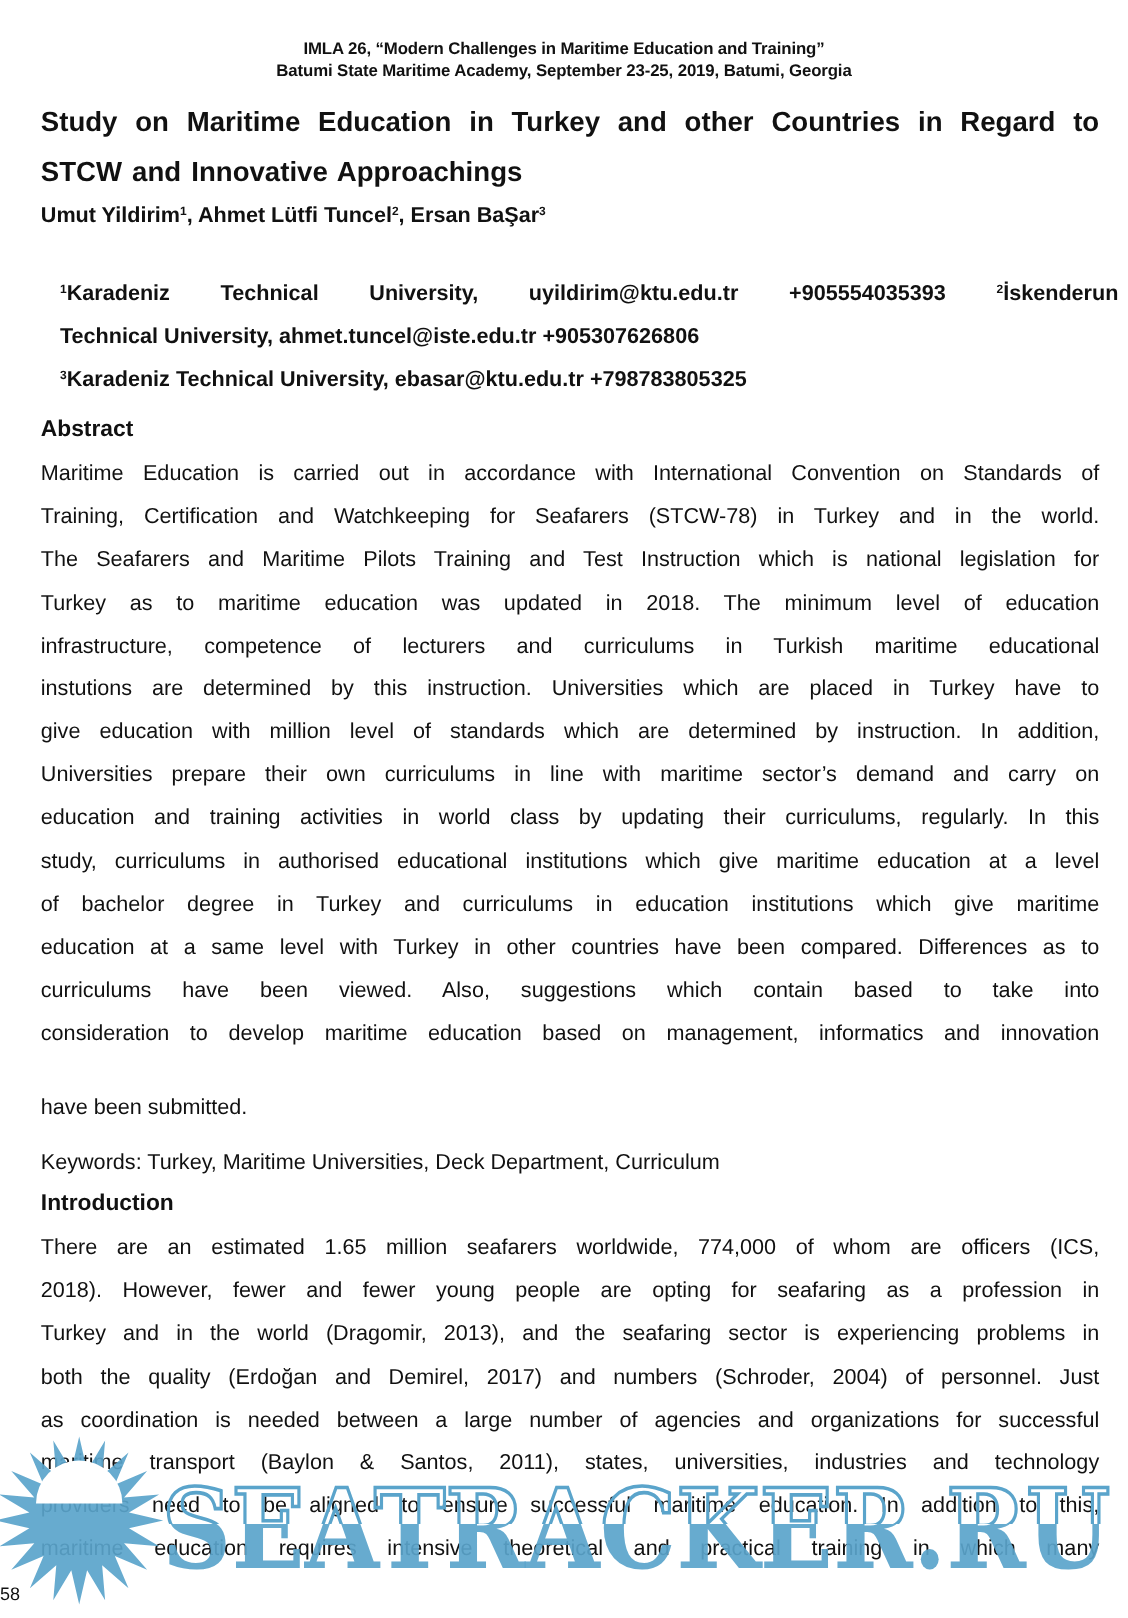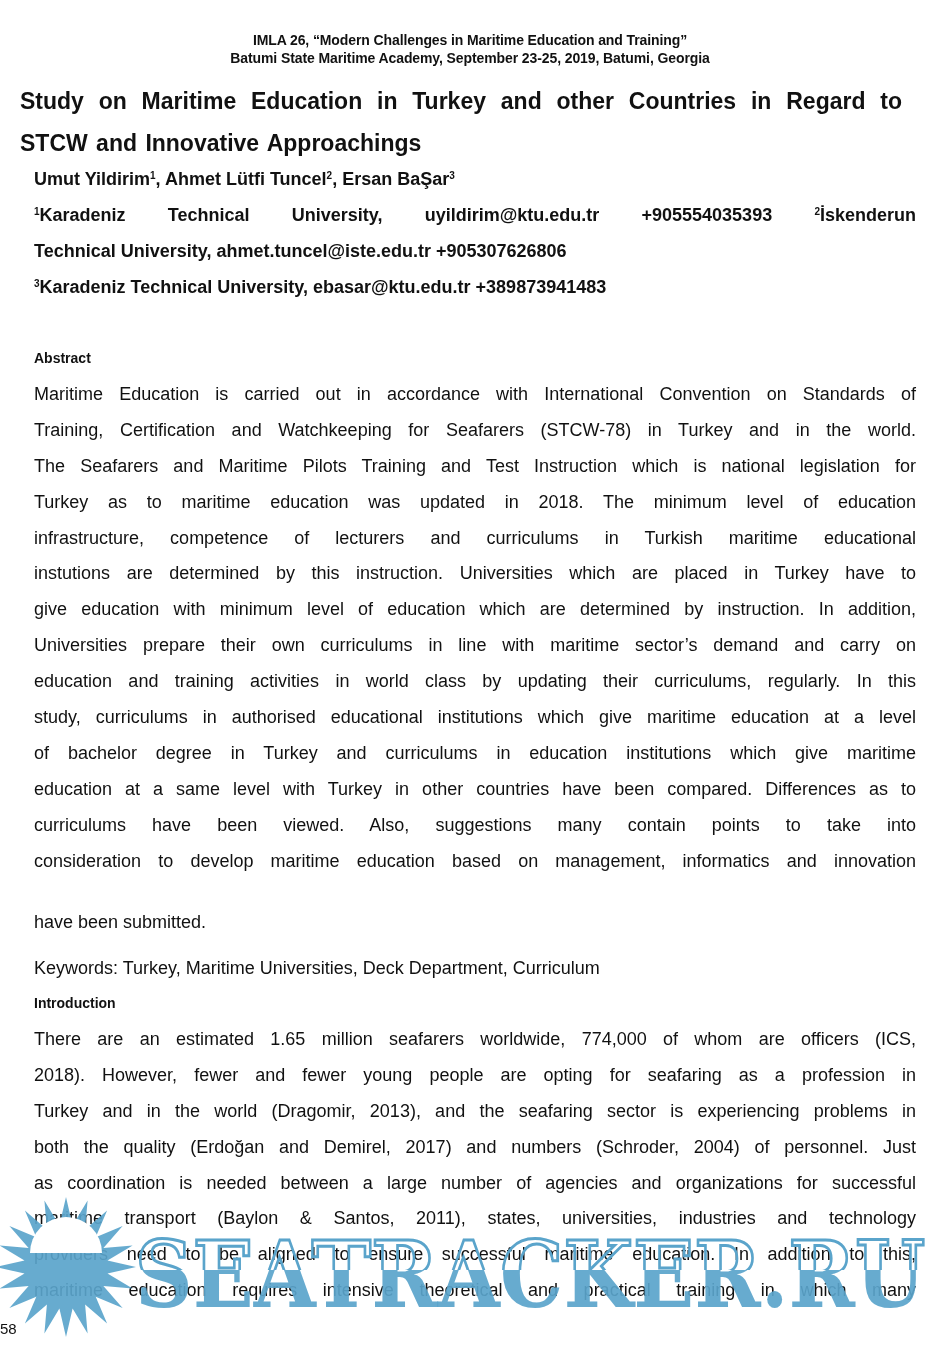--- a/index.html
+++ b/index.html
@@ -1,27 +1,27 @@
 <!DOCTYPE html>
 <html><head>
   <meta charset="utf-8">
   <style>
     html, body { margin: 0; padding: 0; background: #ffffff; }
     body { width: 940px; height: 1348px; position: relative; overflow: hidden;
            font-family: "Liberation Sans", sans-serif; color: #111; }
     .page { position: absolute; left: 0; top: 0; width: 940px; height: 1348px; }
     .conf-header { position: absolute; top: 31px; left: 0; width: 940px; text-align: center;
                    font-size: 14px; font-weight: bold; line-height: 18px; letter-spacing: -0.1px; }
-    .title { position: absolute; top: 80px; left: 20px; width: 882px; font-size: 23px; font-weight: bold;
+    .title { position: absolute; top: 80px; left: 34px; width: 882px; font-size: 23px; font-weight: bold;
              line-height: 42px; text-align: justify; text-align-last: left; word-spacing: 2px; }
     .authors { position: absolute; top: 167px; left: 34px; width: 882px; font-size: 18px; font-weight: bold; line-height: 24px; }
-    .affil { position: absolute; left: 34px; width: 882px; font-size: 18px; font-weight: bold; line-height: 36px; }
+    .affil { position: absolute; left: 50px; width: 882px; font-size: 18px; font-weight: bold; line-height: 36px; margin-top: 29px; }
     .affil1 { top: 197px; text-align: justify; text-align-last: left; }
     .line-just { display: block; text-align: justify; text-align-last: justify; }
-    .section-head { position: absolute; left: 34px; font-size: 14px; font-weight: bold; line-height: 24px; }
+    .section-head { position: absolute; left: 34px; font-size: 19px; font-weight: bold; line-height: 24px; }
     .body-text { position: absolute; left: 34px; width: 882px; font-size: 18px; line-height: 35.9px; }
     .body-text .ln { display: block; height: 35.9px; white-space: nowrap; text-align: justify; text-align-last: justify; }
     .body-text .ln.last { text-align-last: left; margin-top: 26px; }
     .keywords { position: absolute; top: 956px; left: 34px; font-size: 18px; line-height: 24px; }
     .page-number { position: absolute; top: 1320px; left: 0; width: 940px; text-align: left; font-size: 15px; }
     sup { font-size: 10px; vertical-align: 6px; line-height: 0; }
     .watermark { position: absolute; left: 0; top: 1195px; width: 940px; height: 153px; pointer-events: none; }
   </style>
 </head>
 <body>
@@ -37,39 +37,39 @@
 
   <div class="authors">
     <span>Umut Yildirim</span><sup>1</sup>,
     <span>Ahmet Lütfi Tuncel</span><sup>2</sup>,
     <span>Ersan BaŞar</span><sup>3</sup>
   </div>
 
   <div class="affil affil1">
     <span class="line-just"><sup>1</sup><span>Karadeniz Technical University, uyildirim@ktu.edu.tr +905554035393</span> <sup>2</sup><span>İskenderun</span></span>
     <span style="display:block">Technical University, ahmet.tuncel@iste.edu.tr +905307626806</span>
-    <span style="display:block"><sup>3</sup><span>Karadeniz Technical University, ebasar@ktu.edu.tr +389873941483</span></span>
+    <span style="display:block"><sup>3</sup><span>Karadeniz Technical University, ebasar@ktu.edu.tr +798783805325</span></span>
   </div>
 
   <div class="section-head" style="top:346px">Abstract</div>
 
   <div class="body-text" style="top:377px">
     <span class="ln">Maritime Education is carried out in accordance with International Convention on Standards of</span>
     <span class="ln">Training, Certification and Watchkeeping for Seafarers (STCW-78) in Turkey and in the world.</span>
     <span class="ln">The Seafarers and Maritime Pilots Training and Test Instruction which is national legislation for</span>
     <span class="ln">Turkey as to maritime education was updated in 2018. The minimum level of education</span>
     <span class="ln">infrastructure, competence of lecturers and curriculums in Turkish maritime educational</span>
     <span class="ln">instutions are determined by this instruction. Universities which are placed in Turkey have to</span>
-    <span class="ln">give education with minimum level of education which are determined by instruction. In addition,</span>
+    <span class="ln">give education with million level of standards which are determined by instruction. In addition,</span>
     <span class="ln">Universities prepare their own curriculums in line with maritime sector’s demand and carry on</span>
     <span class="ln">education and training activities in world class by updating their curriculums, regularly. In this</span>
     <span class="ln">study, curriculums in authorised educational institutions which give maritime education at a level</span>
     <span class="ln">of bachelor degree in Turkey and curriculums in education institutions which give maritime</span>
     <span class="ln">education at a same level with Turkey in other countries have been compared. Differences as to</span>
-    <span class="ln">curriculums have been viewed. Also, suggestions many contain points to take into</span>
+    <span class="ln">curriculums have been viewed. Also, suggestions which contain based to take into</span>
     <span class="ln">consideration to develop maritime education based on management, informatics and innovation</span>
     <span class="ln last">have been submitted.</span>
   </div>
 
   <div class="keywords">Keywords: Turkey, Maritime Universities, Deck Department, Curriculum</div>
 
   <div class="section-head" style="top:991px">Introduction</div>
 
   <div class="body-text" style="top:1022px">
     <span class="ln">There are an estimated 1.65 million seafarers worldwide, 774,000 of whom are officers (ICS,</span>

